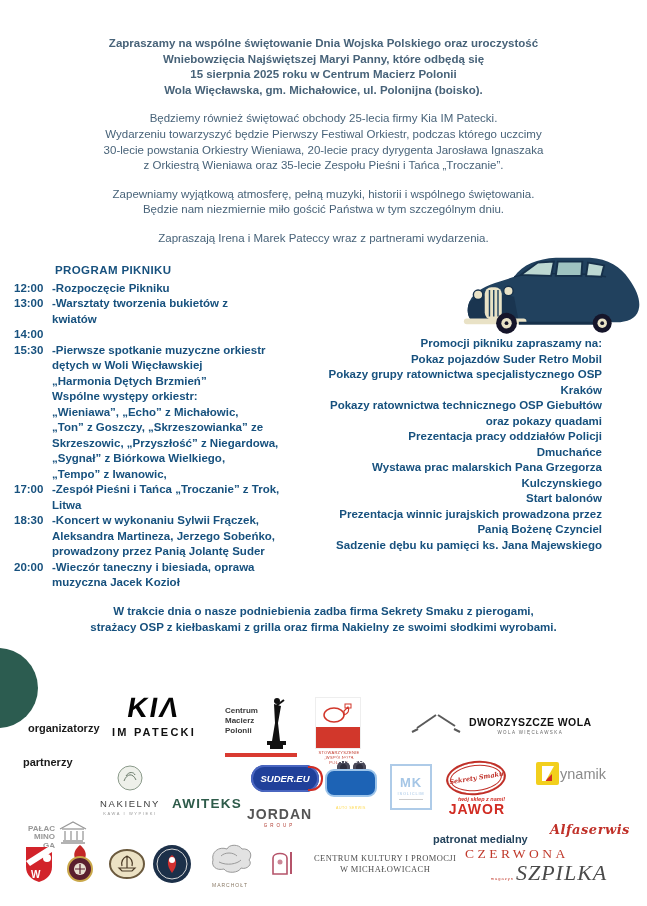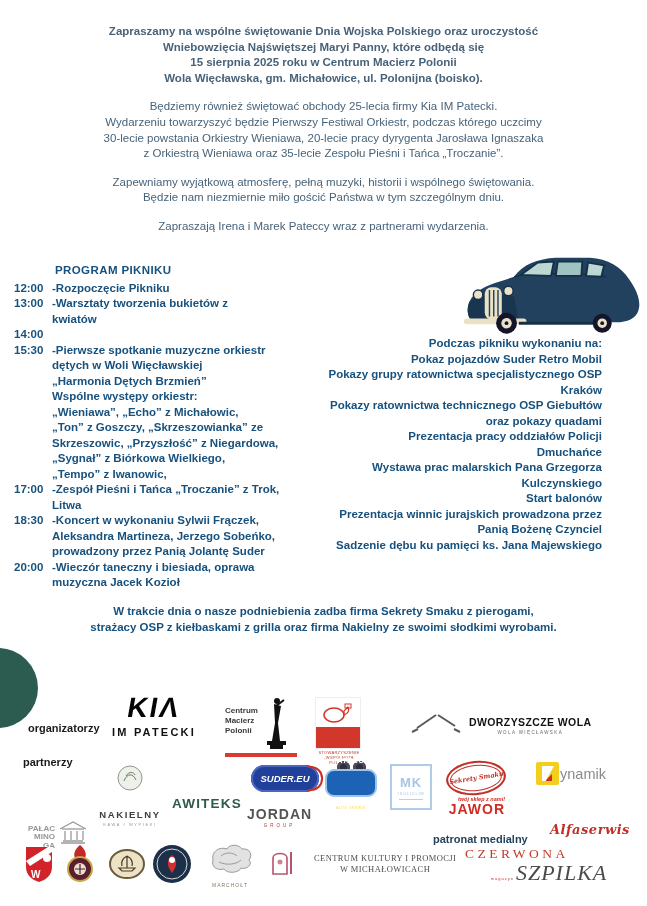--- a/index.html
+++ b/index.html
@@ -2,21 +2,21 @@
 <html><head>
 <meta charset="utf-8">
 <style>
   html,body{margin:0;padding:0;background:#888;}
   .poster{position:relative;width:647px;height:906px;background:#ffffff;overflow:hidden;
           font-family:"Liberation Sans",sans-serif;}
 
   
   .intro{position:absolute;top:24px;left:0;right:0;text-align:center;color:#486379;
          font-size:11.5px;line-height:15.6px;}
-  .intro p{margin:0 0 13px;white-space:pre-line;}
+  .intro p{margin:12px 0 13px;white-space:pre-line;}
   .intro p.lead{font-weight:700;}
 
   
   .program{position:absolute;top:263px;left:14px;width:334px;color:#17517e;
            font-weight:700;font-size:11.5px;line-height:15.5px;}
   .program-title{margin-left:41px;margin-bottom:2px;letter-spacing:.4px;}
   .program-item{display:flex;}
   .program-time{width:38px;flex:none;}
   .program-text{white-space:pre-line;flex:1;}
 
@@ -50,21 +50,21 @@
   .wsp-bottom{height:21px;background:#d2372b;}
   .wsp-caption{font-size:4px;color:#c0392b;text-align:center;margin-top:2px;letter-spacing:.3px;white-space:pre-line;line-height:5px;}
   .dwz{display:flex;align-items:center;gap:7px;}
   .dwz-name{font-size:10.5px;font-weight:800;color:#111;letter-spacing:.4px;}
   .dwz-sub{font-size:4.5px;color:#666;letter-spacing:1.4px;text-align:center;margin-top:2px;}
 
   
   .palac{display:flex;align-items:flex-end;gap:3px;}
   .palac-name{font-size:8px;font-weight:700;color:#979797;line-height:8.5px;white-space:pre-line;text-align:right;}
   .nakielny{width:76px;text-align:center;}
-  .nakielny-name{font-size:9.5px;letter-spacing:1.6px;color:#3d3d3d;font-weight:700;margin-top:14px;}
+  .nakielny-name{font-size:9.5px;letter-spacing:1.6px;color:#3d3d3d;font-weight:400;margin-top:3px;}
   .nakielny-sub{font-size:4px;letter-spacing:1.6px;color:#999;margin-top:2px;}
   .awiteks{font-size:13.5px;font-weight:700;color:#2e5b4a;letter-spacing:1.2px;}
   .suder{width:68px;height:27px;background:#20409a;border-radius:14px;color:#fff;
          font-style:italic;font-weight:800;font-size:9.5px;display:flex;align-items:center;
          justify-content:center;box-shadow:inset 0 0 0 2px #4a66c0;position:relative;}
   .suder::after{content:'';position:absolute;right:-4px;top:1px;width:13px;height:21px;
          border:2.5px solid #d12c23;border-left:none;border-radius:0 12px 12px 0;}
   .jordan{text-align:center;}
   .jordan-name{font-size:14px;font-weight:800;color:#555;letter-spacing:1px;}
   .jordan-sub{font-size:4.5px;color:#b03a30;letter-spacing:3px;margin-top:1px;}
@@ -193,21 +193,21 @@
 prowadzony przez Panią Jolantę Suder</span>
     </div>
     <div class="program-item">
       <span class="program-time">20:00</span>
       <span class="program-text">-Wieczór taneczny i biesiada, oprawa
 muzyczna Jacek Kozioł</span>
     </div>
   </div>
 
   <div class="attractions">
-    <div class="heading">Podczas pikniku wykonaniu na:</div>
+    <div class="heading">Promocji pikniku zapraszamy na:</div>
     <div class="body">Pokaz pojazdów Suder Retro Mobil
 Pokazy grupy ratownictwa specjalistycznego OSP
 Kraków
 Pokazy ratownictwa technicznego OSP Giebułtów
 oraz pokazy quadami
 Prezentacja pracy oddziałów Policji
 Dmuchańce
 Wystawa prac malarskich Pana Grzegorza
 Kulczynskiego
 Start balonów

